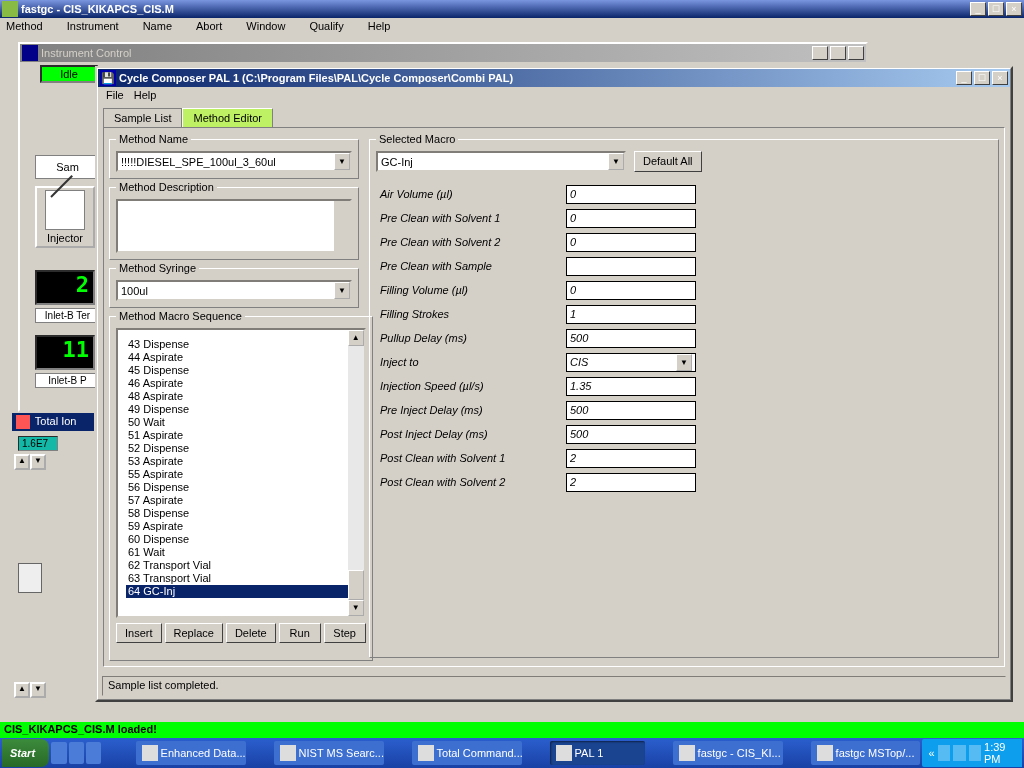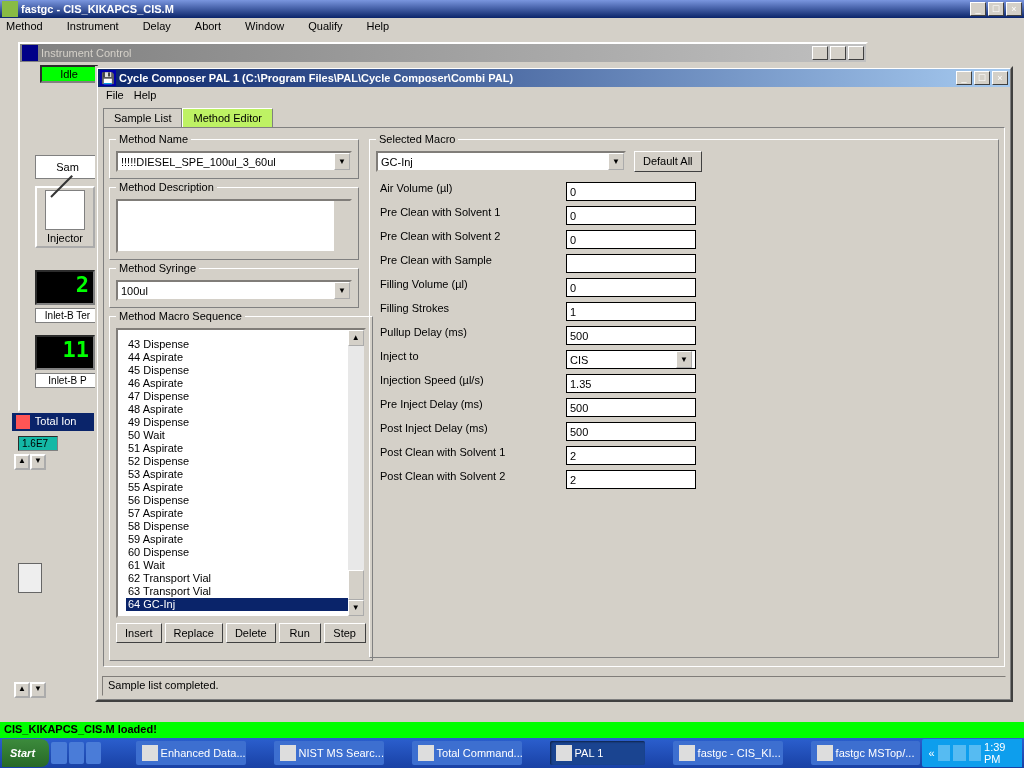--- a/index.html
+++ b/index.html
@@ -54,21 +54,21 @@
 .listbox .item { padding: 0 2px; font-size: 11px; line-height: 13px; white-space: nowrap; }
 .listbox .item.selected { background: #0a246a; color: #fff; }
 .listbox .scroll { position: absolute; right: 0; top: 0; bottom: 0; width: 16px; background: #e8e8e8; }
 .listbox .scroll .btn { height: 16px; background: #d4d0c8; border: 1px outset #fff; font-size: 8px; text-align: center; line-height: 14px; }
 .listbox .scroll .thumb { position: absolute; right: 0; bottom: 16px; width: 16px; height: 30px; background: #d4d0c8; border: 1px outset #fff; }
 .btn-row { display: flex; gap: 3px; margin-top: 5px; }
 .button { padding: 3px 8px; background: #d4d0c8; border: 1px solid #404040; border-top-color: #fff; border-left-color: #fff; min-width: 42px; text-align: center; }
 .macro-fieldset { height: 525px; }
 .macro-top { display: flex; gap: 8px; margin-bottom: 10px; }
 .macro-top .dropdown { width: 250px; }
-.param-row { display: flex; height: 24px; }
+.param-row { display: flex; align-items: center; height: 24px; font-style: italic; }
 .param-label { width: 190px; padding-left: 4px; }
 .param-input { width: 130px; height: 19px; border: 1px solid #000; background: #fff; padding: 0 3px; display: flex; align-items: center; }
 .param-input.dd .arrow { margin-left: auto; width: 16px; height: 17px; background: #d4d0c8; border: 1px outset #fff; text-align: center; font-size: 8px; line-height: 15px; }
 .status-bar { position: absolute; bottom: 4px; left: 5px; right: 5px; height: 20px; border: 1px inset #d4d0c8; padding: 2px 5px; }
 .bottom-status { position: absolute; bottom: 30px; left: 0; right: 0; height: 16px; background: #0f0; color: #000; font-weight: bold; padding: 1px 4px; }
 .taskbar { position: absolute; bottom: 0; left: 0; right: 0; height: 30px; background: linear-gradient(#2b5fce,#1941a5); display: flex; align-items: center; padding: 0 2px; gap: 2px; }
 .start-btn { background: linear-gradient(#3c8b3c,#276827); color: #fff; font-weight: bold; font-style: italic; padding: 4px 14px 4px 8px; border-radius: 0 8px 8px 0; height: 28px; line-height: 20px; }
 .ql { width: 22px; height: 22px; background: #4a7cd8; border-radius: 2px; }
 .ql-sep { width: 6px; }
 .task-btn { background: #3d6fd0; color: #fff; padding: 3px 6px; border-radius: 2px; height: 24px; display: flex; align-items: center; gap: 3px; min-width: 95px; max-width: 110px; overflow: hidden; white-space: nowrap; margin-left: 26px; }
@@ -87,21 +87,21 @@
     <div class="title">fastgc - CIS_KIKAPCS_CIS.M</div>
     <div class="titlebtns">
       <div class="titlebtn">_</div>
       <div class="titlebtn">☐</div>
       <div class="titlebtn">×</div>
     </div>
   </div>
   <div class="menubar">
     <span class="menuitem">Method</span>
     <span class="menuitem">Instrument</span>
-    <span class="menuitem">Delay</span>
+    <span class="menuitem">Name</span>
     <span class="menuitem">Abort</span>
     <span class="menuitem">Window</span>
     <span class="menuitem">Qualify</span>
     <span class="menuitem">Help</span>
   </div>
 
   <div class="instrument-window">
     <div class="instrument-title">
       <div class="icon"></div>
       <span>Instrument Control</span>
@@ -182,21 +182,20 @@
             </div>
       </fieldset>
       <fieldset style="flex:1">
             <legend>Method Macro Sequence</legend>
         <div class="listbox">
           <div class="items" id="macro-list">
                 <div class="item">43 Dispense</div>
                 <div class="item">44 Aspirate</div>
                 <div class="item">45 Dispense</div>
                 <div class="item">46 Aspirate</div>
-                <div class="item">47 Dispense</div>
                 <div class="item">48 Aspirate</div>
                 <div class="item">49 Dispense</div>
                 <div class="item">50 Wait</div>
                 <div class="item">51 Aspirate</div>
                 <div class="item">52 Dispense</div>
                 <div class="item">53 Aspirate</div>
                 <div class="item">55 Aspirate</div>
                 <div class="item">56 Dispense</div>
                 <div class="item">57 Aspirate</div>
                 <div class="item">58 Dispense</div>

